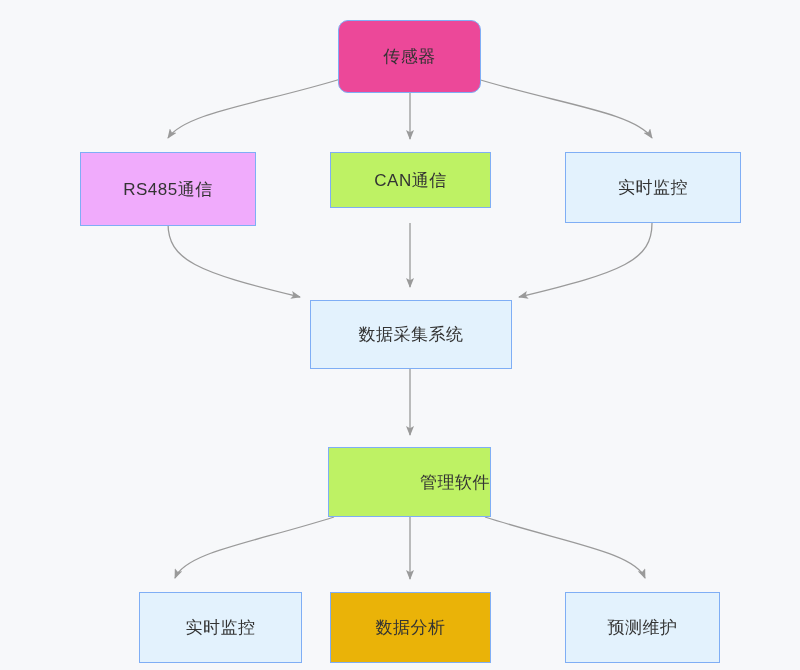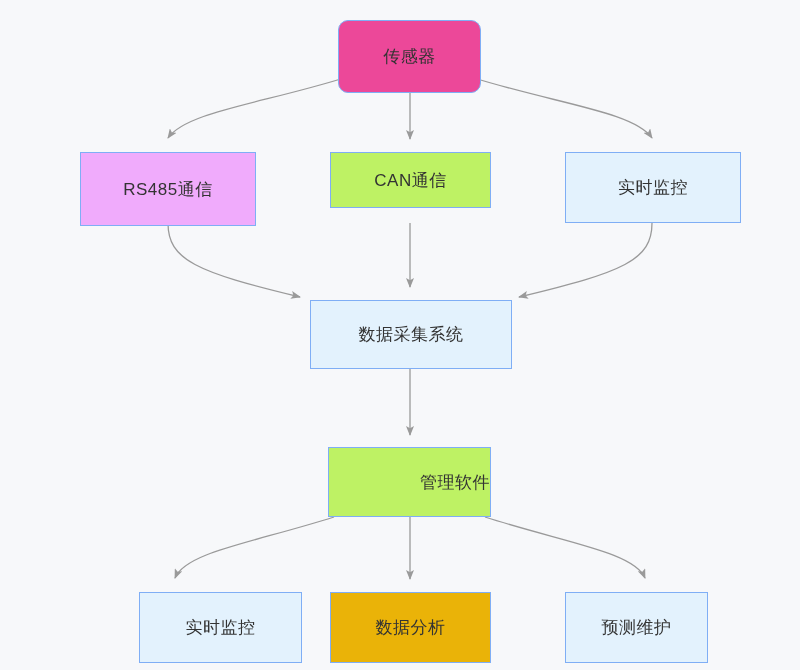--- a/index.html
+++ b/index.html
@@ -104,17 +104,17 @@
   </div>
 
   <div class="node" style="left: 93px; top: 592px; width: 163px; height: 71px; background: rgb(227, 242, 253); border-color: rgb(127, 174, 245); color: rgb(51, 51, 51); margin-left: 46px;">
     <span class="node-label">实时监控</span>
   </div>
 
   <div class="node" style="left: 330px; top: 592px; width: 161px; height: 71px; background: #eab308; border-color: rgb(127, 174, 245); color: rgb(51, 51, 51);">
     <span class="node-label">数据分析</span>
   </div>
 
-  <div class="node" style="left: 565px; top: 592px; width: 143px; height: 71px; background: rgb(227, 242, 253); border-color: rgb(127, 174, 245); color: rgb(51, 51, 51);">
+  <div class="node" style="left: 565px; top: 592px; width: 155px; height: 71px; background: rgb(227, 242, 253); border-color: rgb(127, 174, 245); color: rgb(51, 51, 51);">
     <span class="node-label">预测维护</span>
   </div>
 
 </div>
 
 </body></html>

